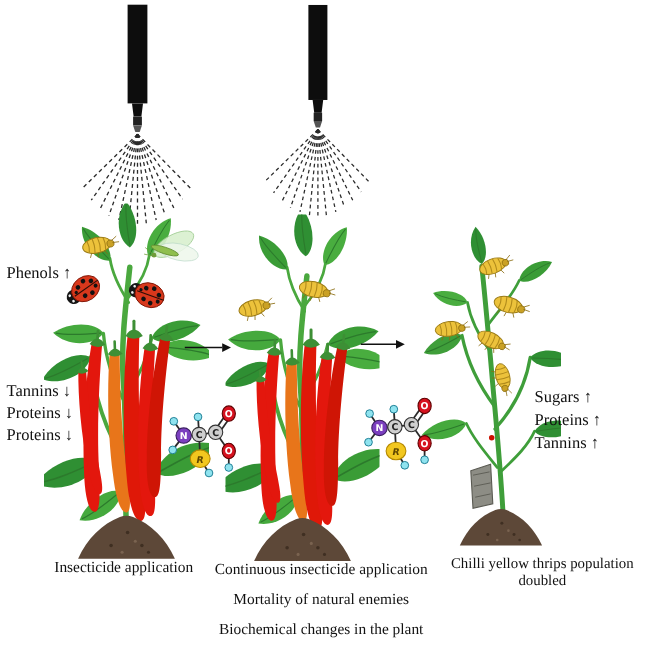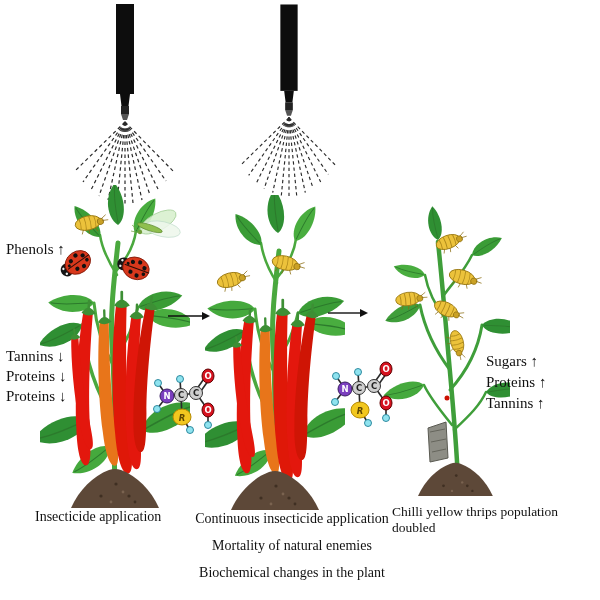--- a/index.html
+++ b/index.html
@@ -1,20 +1,20 @@
 <!DOCTYPE html>
 <html><head>
 <meta charset="utf-8">
 <style>
   html,body{margin:0;padding:0;background:#fff;}
   #canvas{position:relative;width:600px;height:600px;background:#ffffff;overflow:hidden;
           font-family:"Liberation Serif", serif;color:#1a1a1a;}
   .abs{position:absolute;}
   .lblcol{font-size:15px;line-height:22px;color:#111;white-space:nowrap;}
-  .cap{font-size:14px;color:#111;}
+  .cap{font-size:14px;text-align:center;color:#111;}
   .cap2{font-size:14px;text-align:center;color:#111;line-height:27px;}
   svg{display:block;}
 </style>
 </head>
 <body>
 
 <div id="canvas">
 
   <svg width="0" height="0" style="position:absolute" aria-hidden="true">
     <defs>

